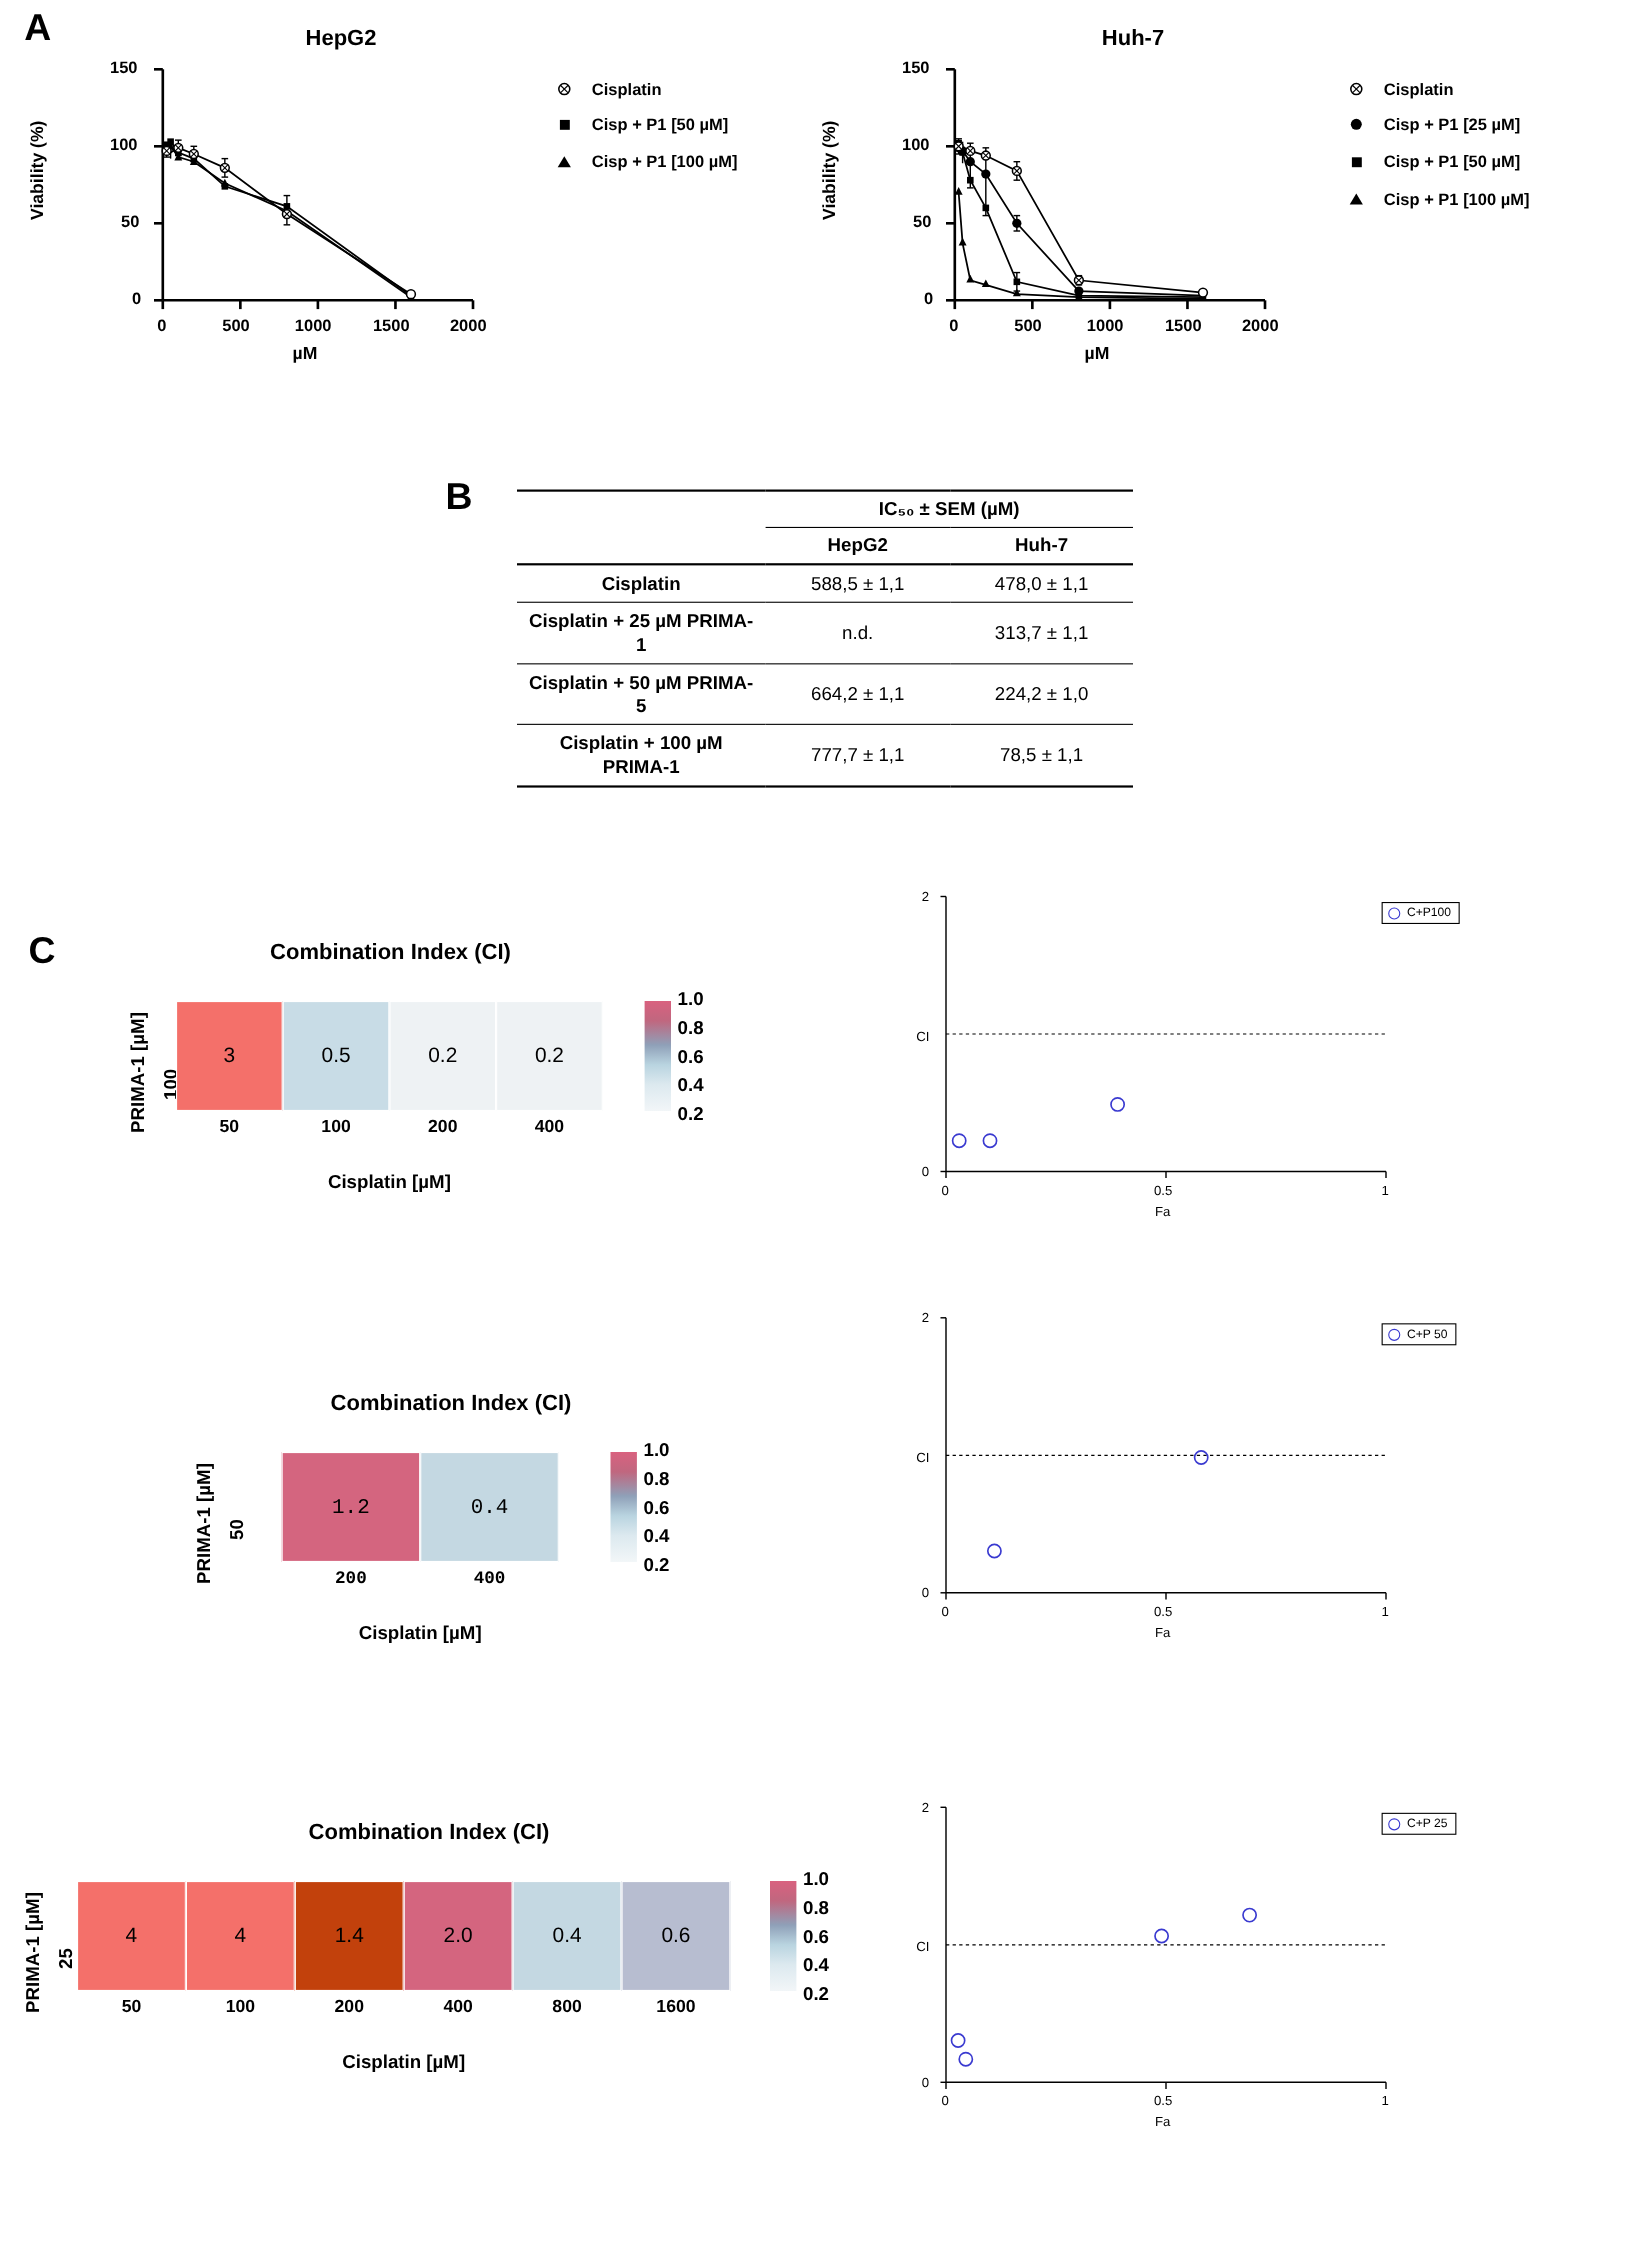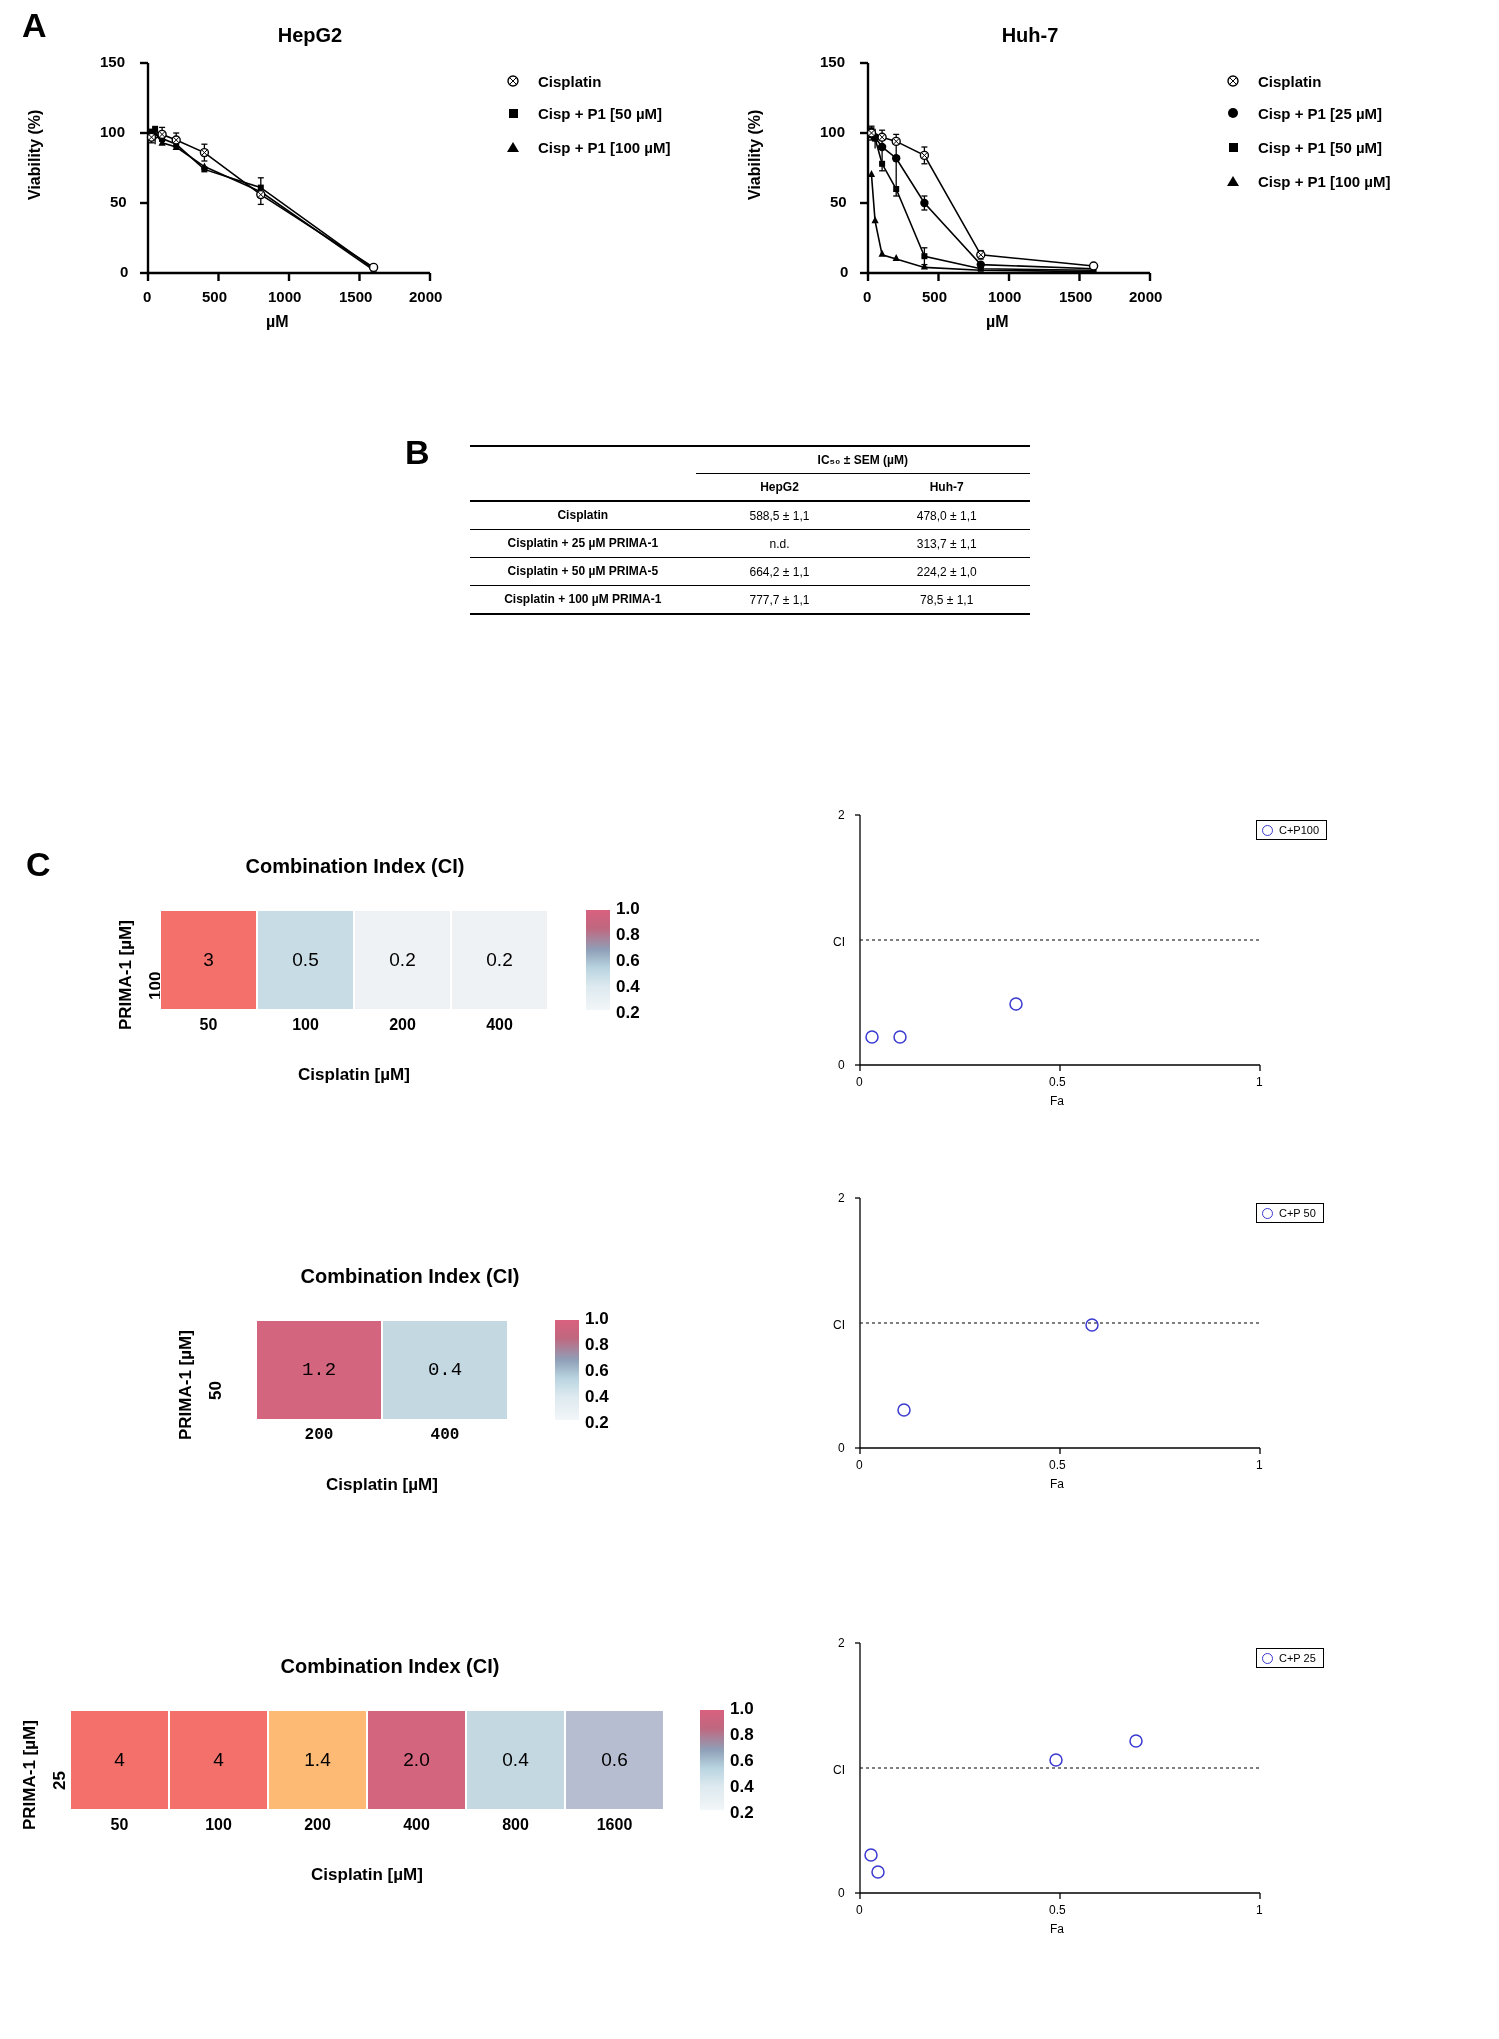--- a/index.html
+++ b/index.html
@@ -39,21 +39,21 @@
     font-size: 15px;
     font-weight: bold;
     white-space: nowrap;
   }
   svg { display: block; overflow: visible; }
 
   
   .btable {
     position: absolute;
     border-collapse: collapse;
-    font-size: 12px;
+    font-size: 17px;
   }
   .btable td, .btable th {
     padding: 6px 10px;
     text-align: center;
     font-weight: normal;
   }
   .btable .rowhead {
     font-weight: bold;
     text-align: center;
     line-height: 1.25;
@@ -548,21 +548,21 @@
 <div class="fa-axtitle abs" style="left:833px; top:1318px;">CI</div>
 
 <div class="ctitle abs" style="left:140px; top:1655px; width:500px;">Combination Index (CI)</div>
 <div class="hm-ylab-vert" style="left:20px; top:1830px;">PRIMA-1 [µM]</div>
 <div class="hm-ynum" style="left:50px; top:1790px;">25</div>
 
 <div class="hm-wrap" style="left:70px; top:1710px;">
   <div class="hm-grid">
     <div class="hm-cell" style="width:99px; height:100px; background:#f4706a;">4</div>
     <div class="hm-cell" style="width:99px; height:100px; background:#f4706a;">4</div>
-    <div class="hm-cell" style="width:99px; height:100px; background:#fdba74;">1.4</div>
+    <div class="hm-cell" style="width:99px; height:100px; background:#c2410c;">1.4</div>
     <div class="hm-cell" style="width:99px; height:100px; background:#d4657f;">2.0</div>
     <div class="hm-cell" style="width:99px; height:100px; background:#c4d8e2;">0.4</div>
     <div class="hm-cell" style="width:99px; height:100px; background:#b7bdd0;">0.6</div>
   </div>
   <div class="hm-xlabels">
     <div class="hm-xlab" style="width:99px;">50</div>
     <div class="hm-xlab" style="width:99px;">100</div>
     <div class="hm-xlab" style="width:99px;">200</div>
     <div class="hm-xlab" style="width:99px;">400</div>
     <div class="hm-xlab" style="width:99px;">800</div>

